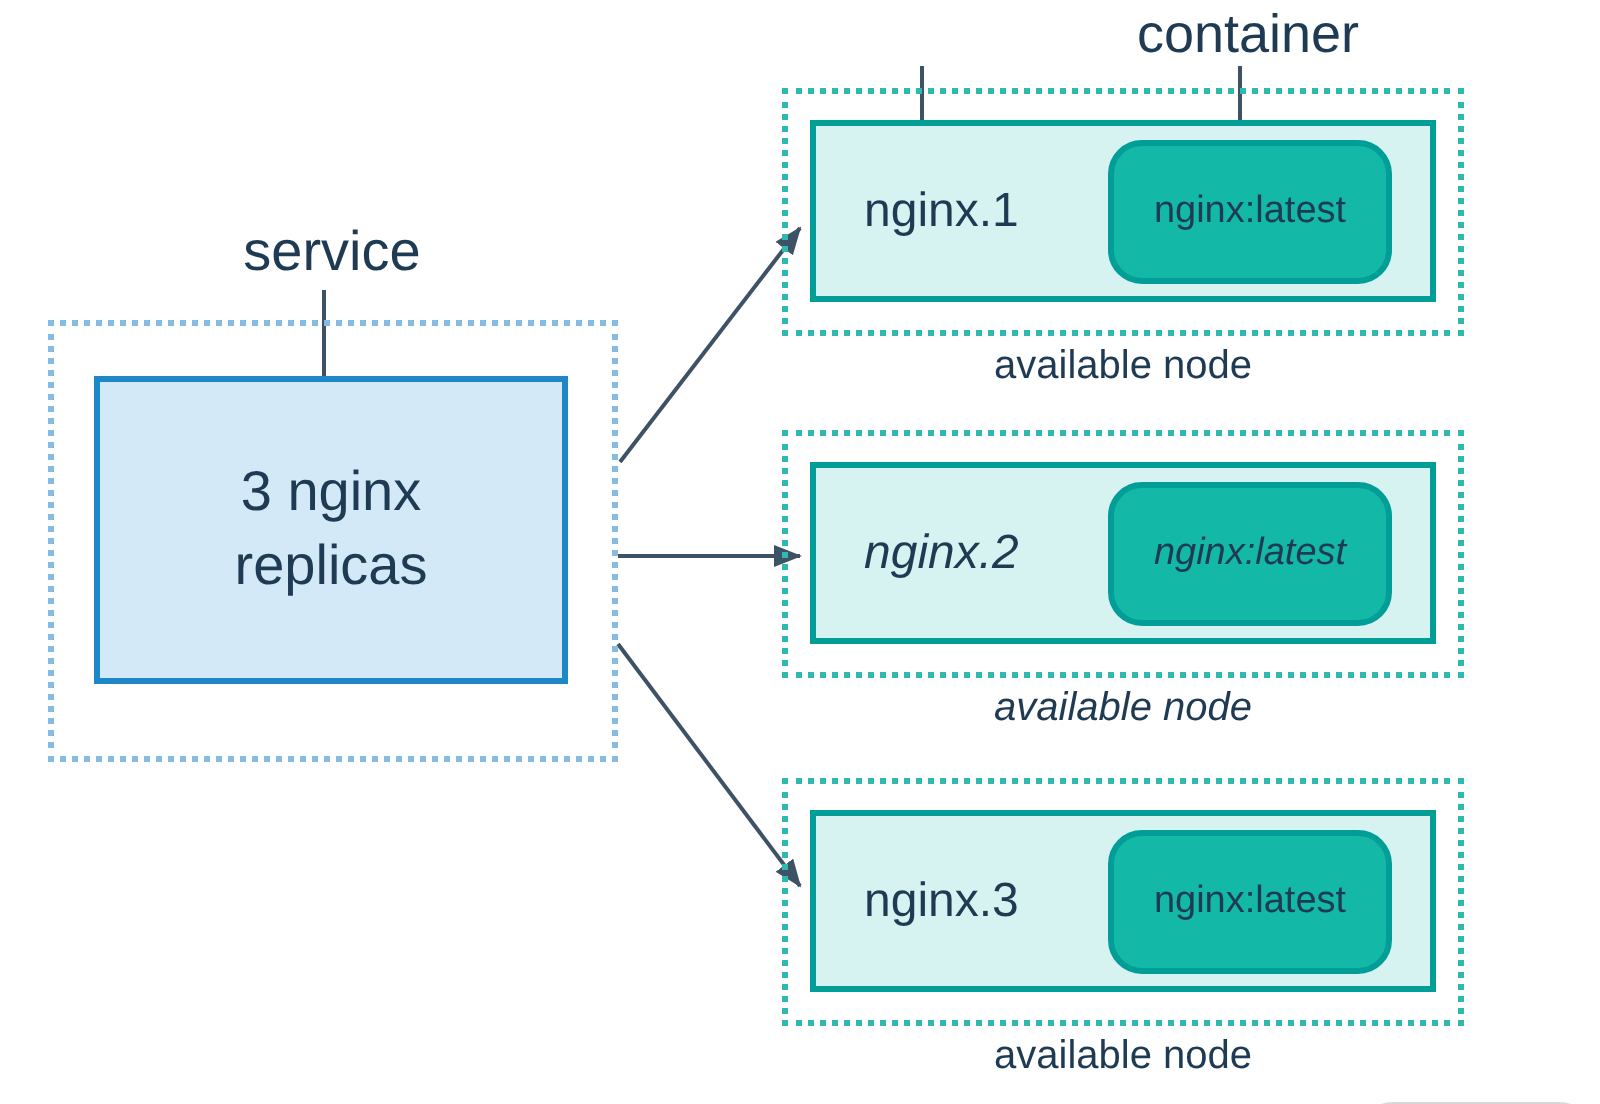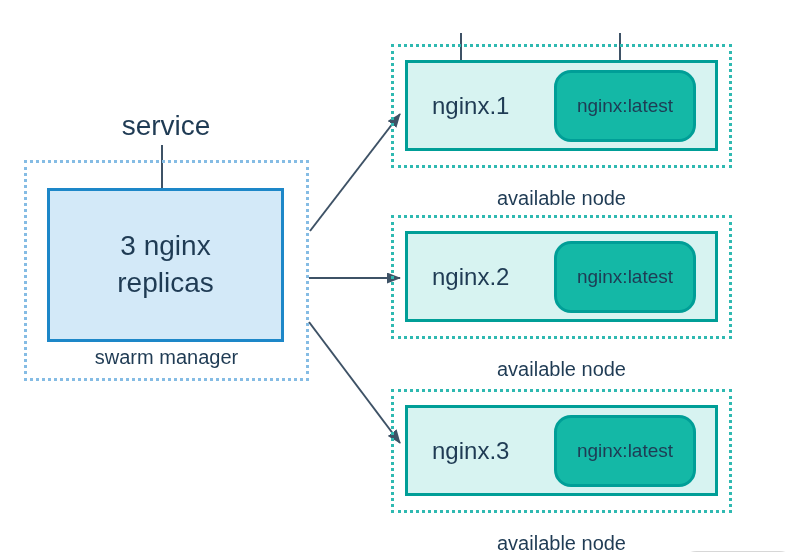--- a/index.html
+++ b/index.html
@@ -51,21 +51,21 @@
     font-size:24px;color:#1f3b54;white-space:nowrap;
   }
   .container-box{
     position:absolute;left:146px;top:50%;transform:translateY(-50%);
     width:142px;height:72px;box-sizing:border-box;
     border:3px solid #009e97;border-radius:17px;background:#14b8a6;
     display:flex;align-items:center;justify-content:center;
   }
   .container-box span{font-size:19px;color:#1f3b54;white-space:nowrap;}
   .node-caption{
-    margin-top:19px;text-align:center;font-size:20px;color:#1f3b54;
+    margin-top:4px;text-align:center;font-size:20px;color:#1f3b54;
   }
 
   
   .watermark{
     position:absolute;left:678px;top:511px;width:120px;height:37px;
     border-radius:19px;background:rgba(209,209,209,0.88);
     display:flex;justify-content:center;z-index:5;margin-top:40px;
   }
   .watermark span{font-size:19px;color:#fbfbfb;letter-spacing:1px;}
 </style>
@@ -82,41 +82,41 @@
     </defs>
     <line x1="162" y1="145" x2="162" y2="228" stroke="#3e5266" stroke-width="2"></line>
     <line x1="461" y1="33" x2="461" y2="84" stroke="#3e5266" stroke-width="2"></line>
     <line x1="620" y1="33" x2="620" y2="85" stroke="#3e5266" stroke-width="2"></line>
     <line x1="310" y1="231" x2="400" y2="114" stroke="#3e5266" stroke-width="2" marker-end="url(#arrowhead)"></line>
     <line x1="309" y1="278" x2="400" y2="278" stroke="#3e5266" stroke-width="2" marker-end="url(#arrowhead)"></line>
     <line x1="309" y1="322" x2="400" y2="443" stroke="#3e5266" stroke-width="2" marker-end="url(#arrowhead)"></line>
   </svg>
 
   <div class="label service-label">service</div>
+  <div class="label container-label">container</div>
 
   <div class="manager-dotted">
     <div class="manager-box">
       <span>3 nginx replicas</span>
     </div>
-    <div class="manager-caption">swarm manager</div>
   </div>
 
   <div class="node-group" style="top:44px;">
     <div class="node-dotted">
       <div class="node-inner">
         <span class="task-name">nginx.1</span>
         <div class="container-box">
           <span>nginx:latest</span>
         </div>
       </div>
     </div>
     <div class="node-caption">available node</div>
   </div>
 
-  <div class="node-group" style="top:215px;">
+  <div class="node-group" style="top:215px;font-style:italic;">
     <div class="node-dotted">
       <div class="node-inner">
         <span class="task-name">nginx.2</span>
         <div class="container-box">
           <span>nginx:latest</span>
         </div>
       </div>
     </div>
     <div class="node-caption">available node</div>
   </div>

